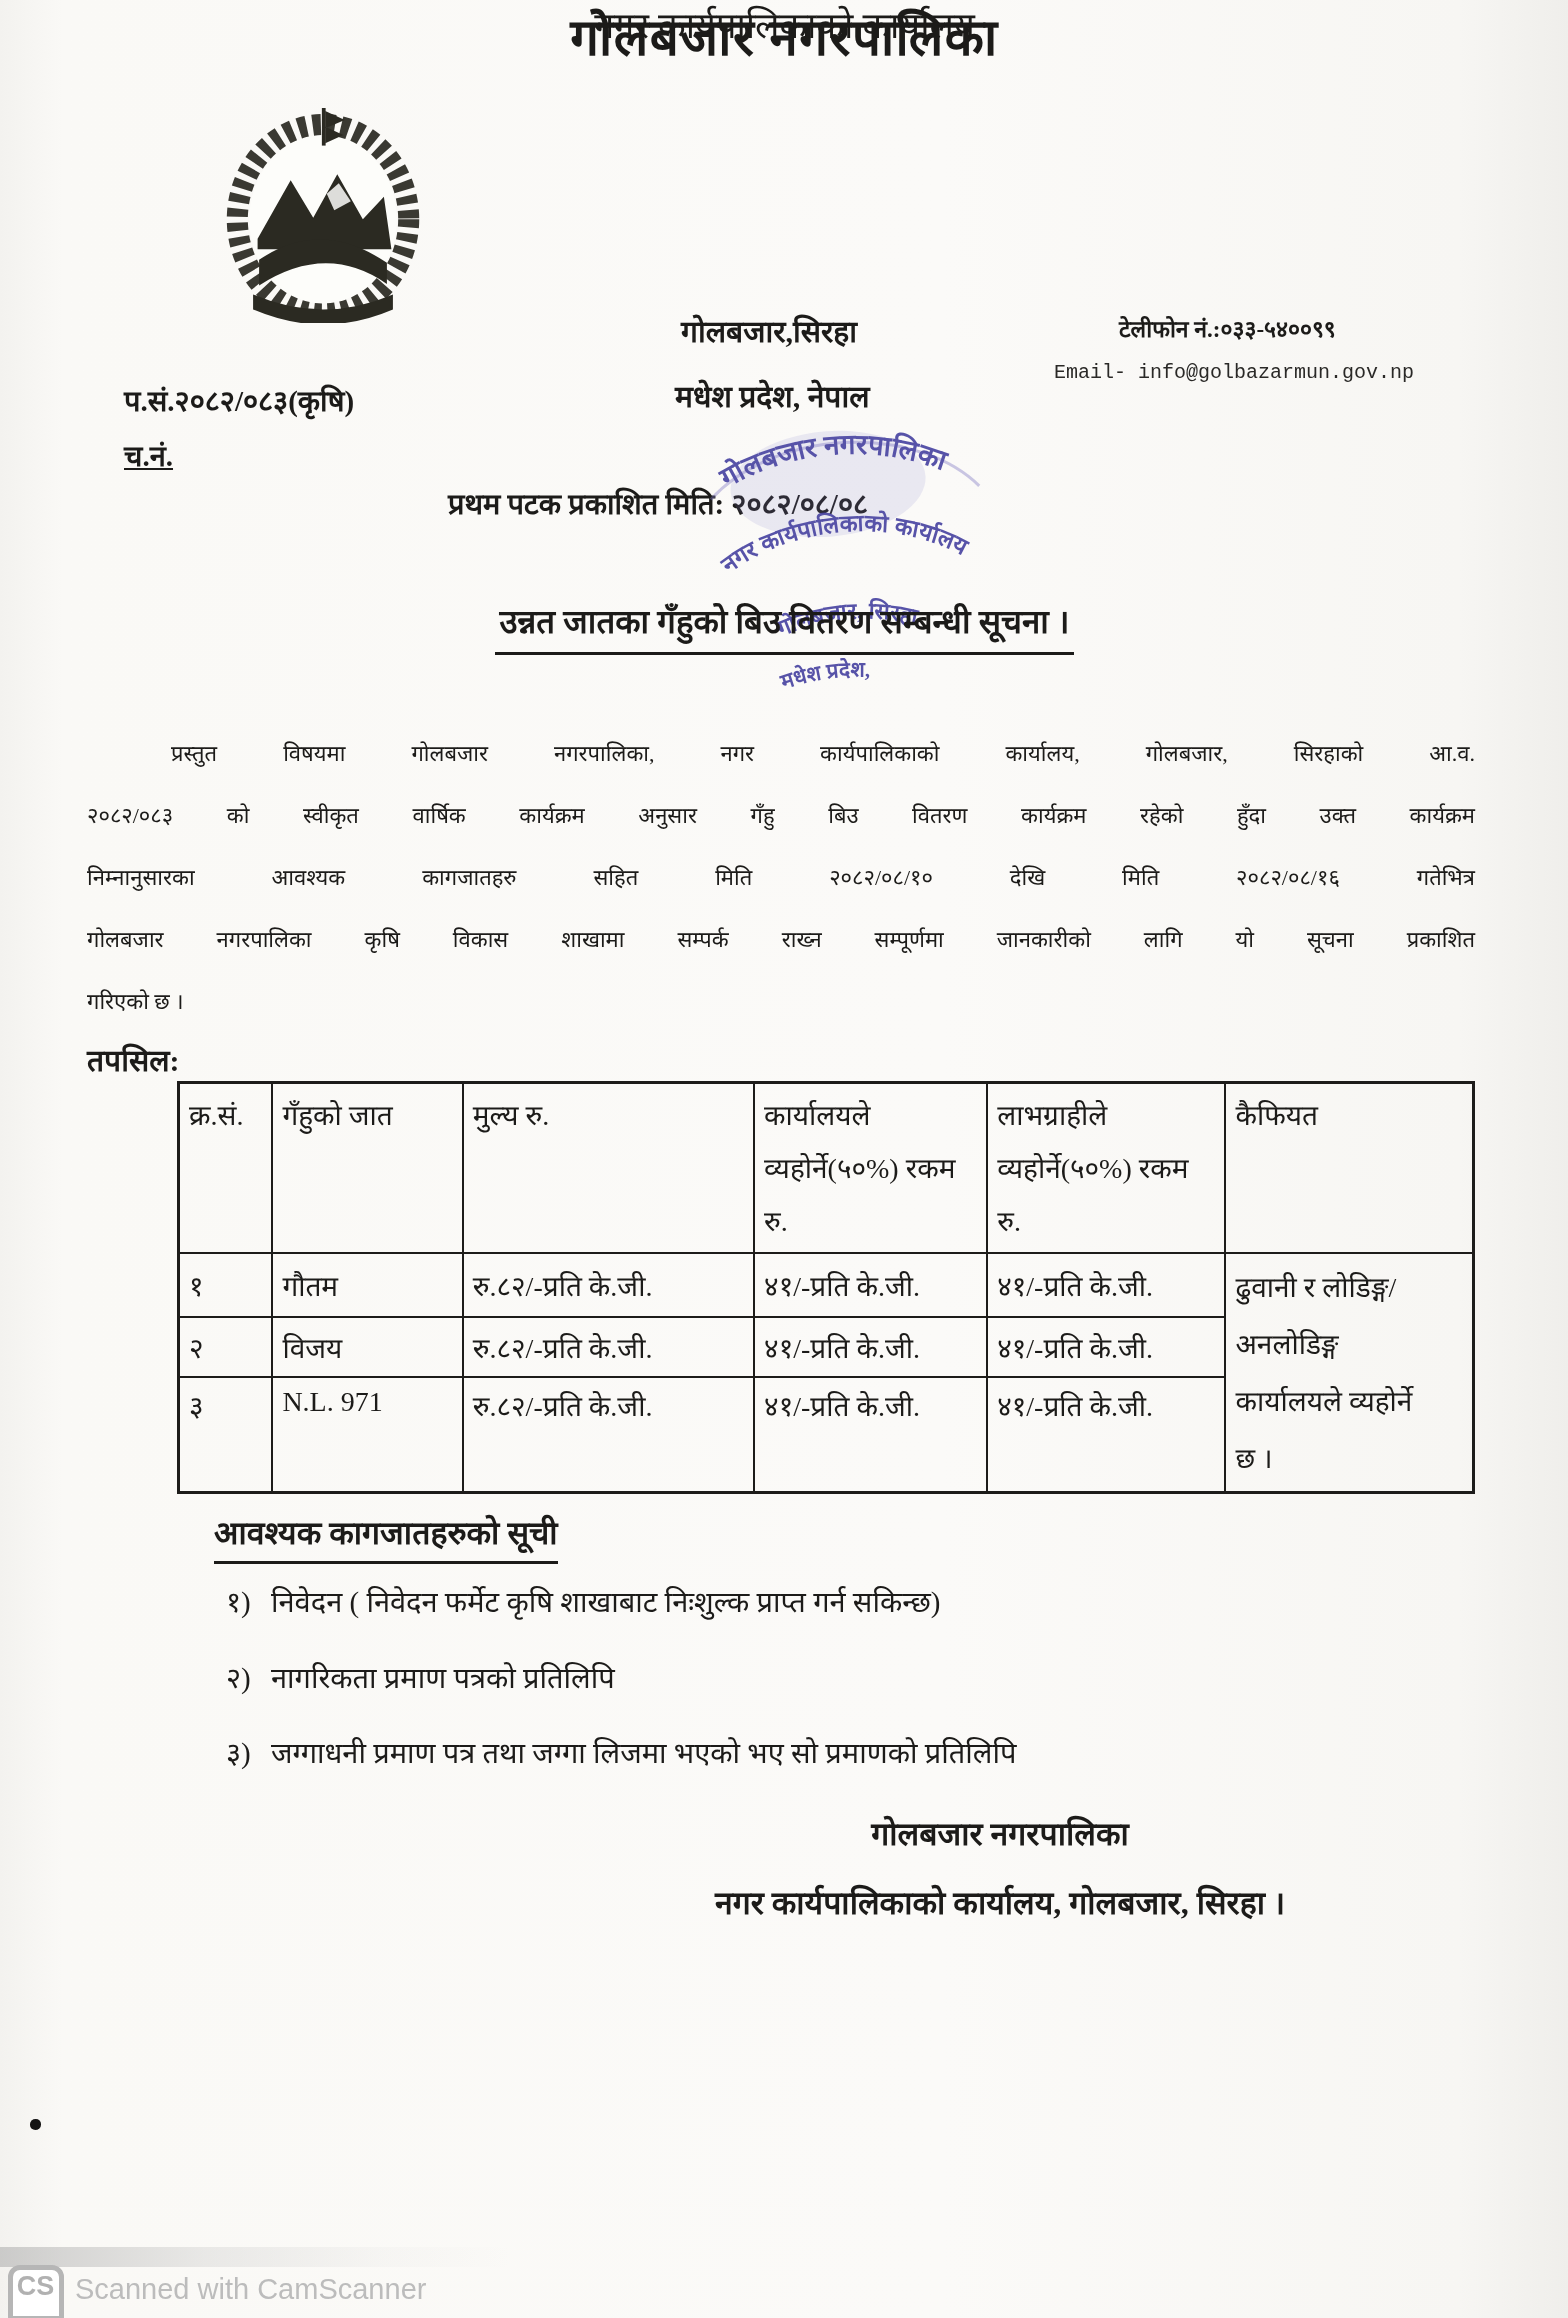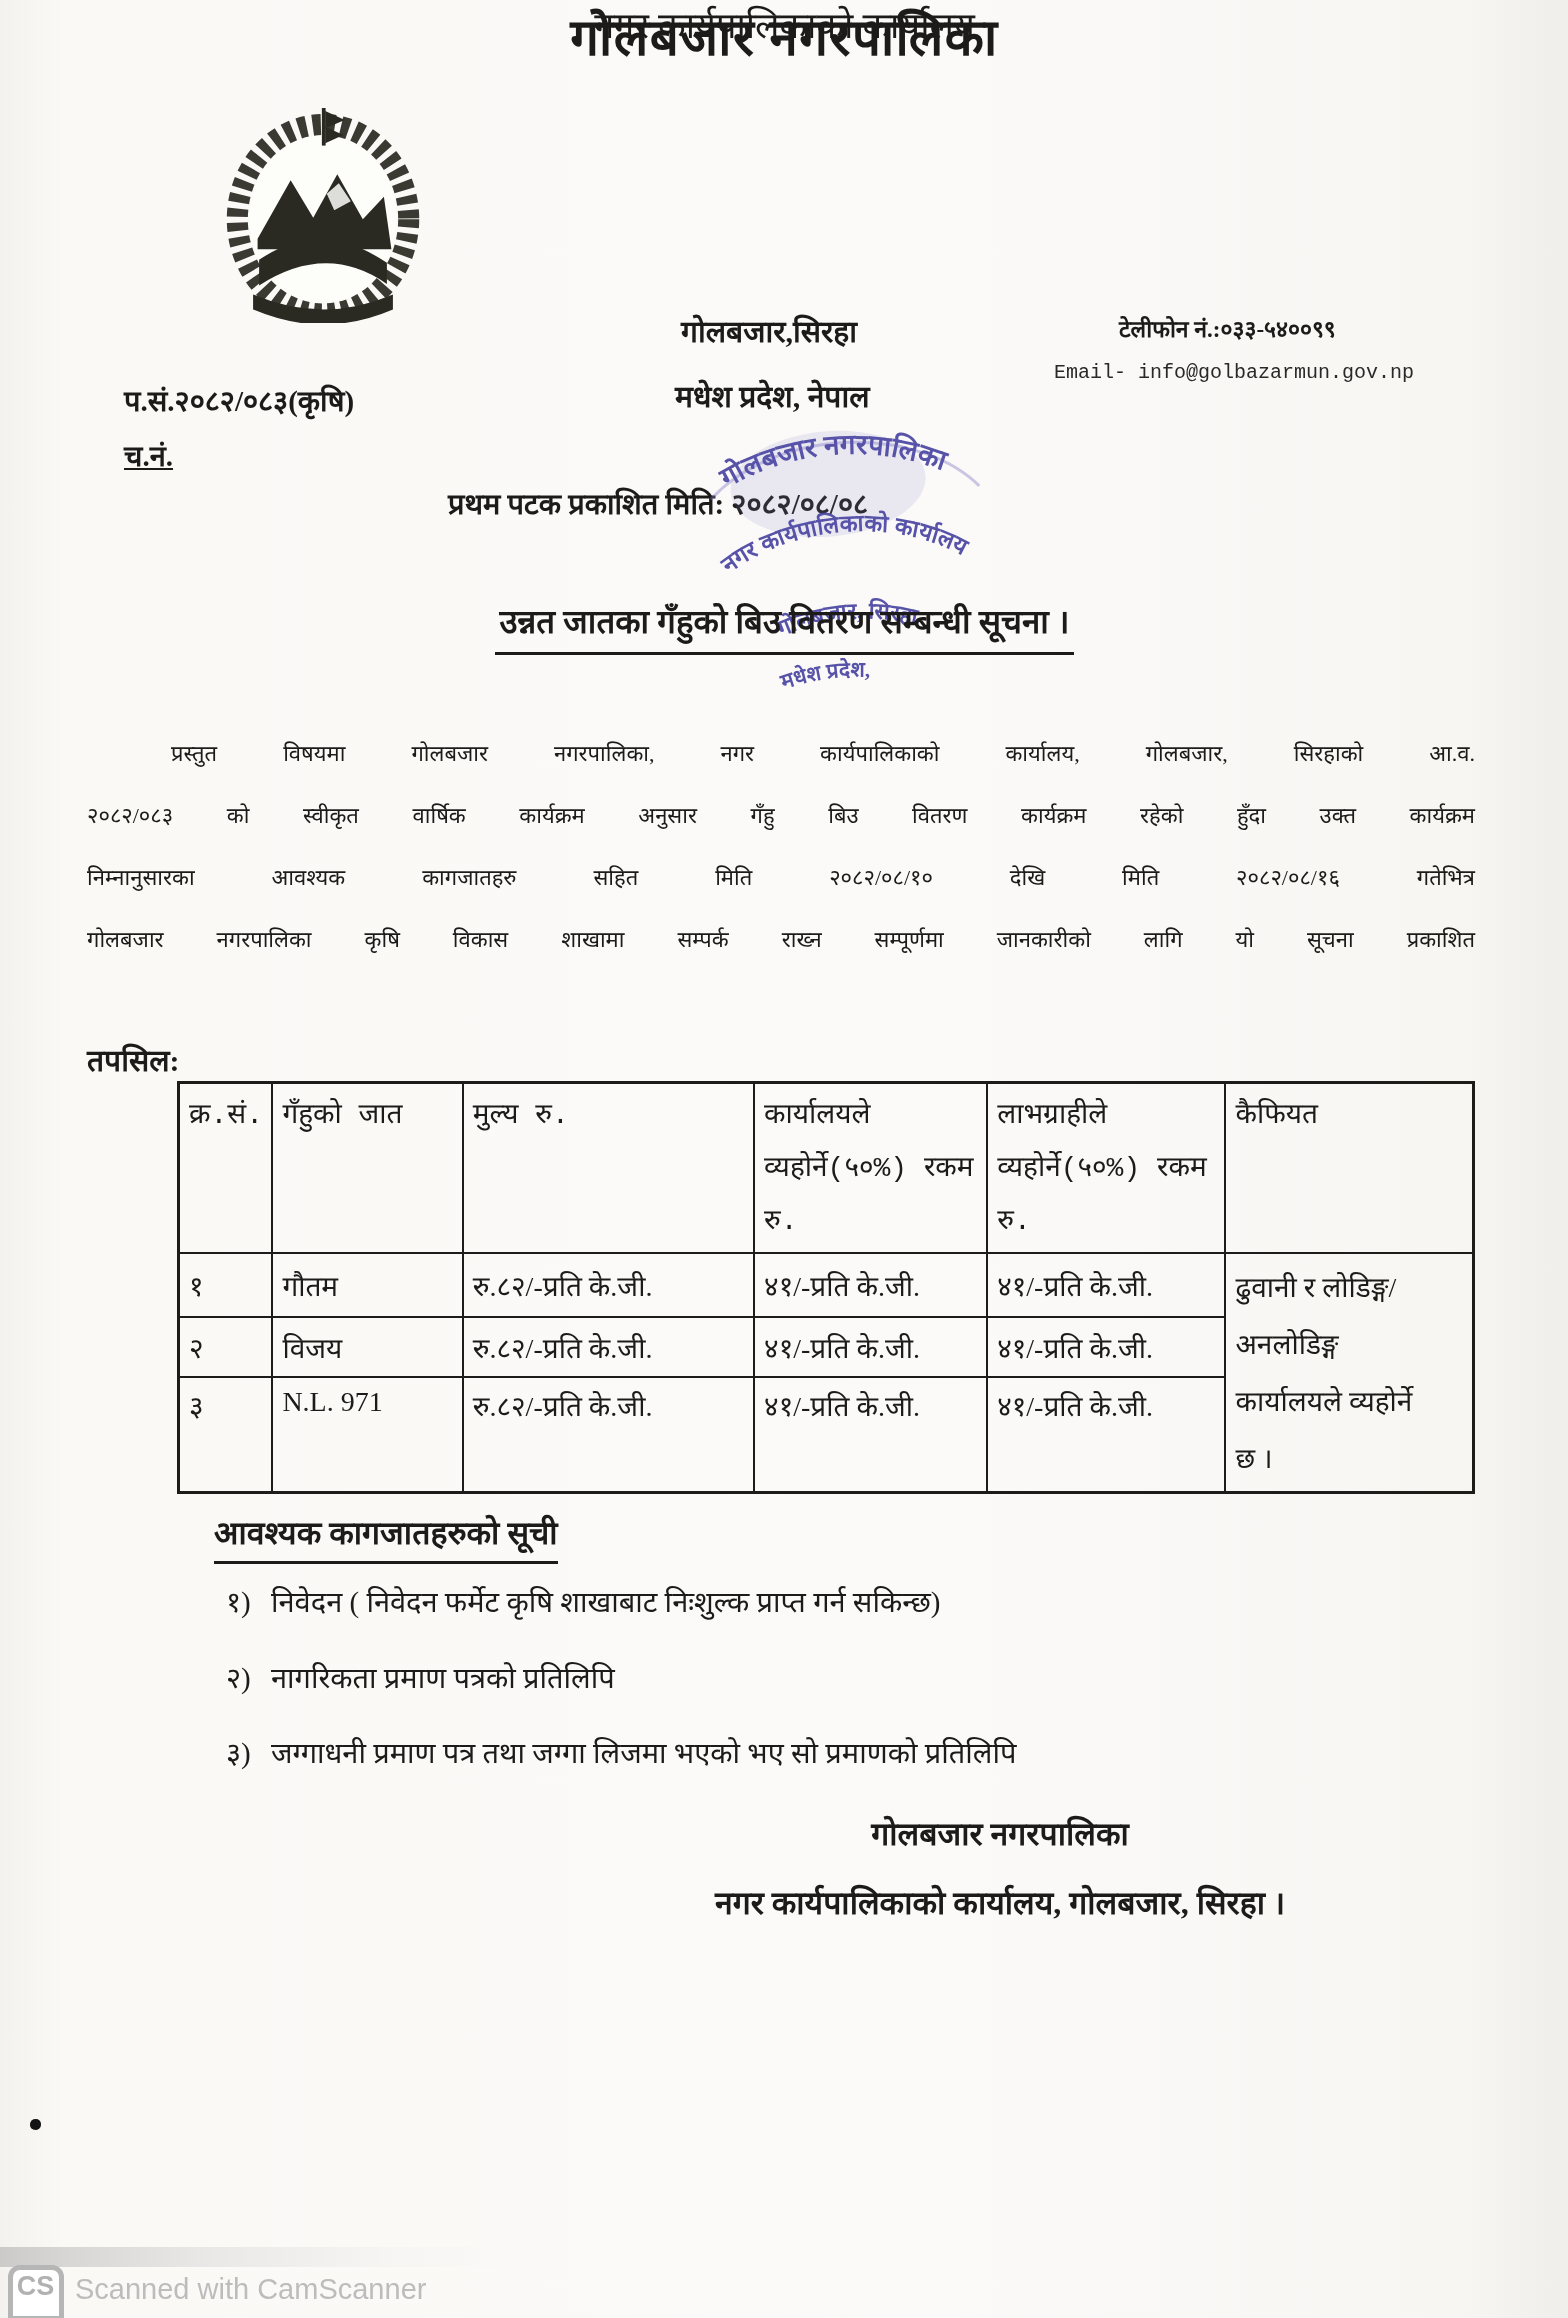--- a/index.html
+++ b/index.html
@@ -38,21 +38,21 @@
   .body-block { left:87px; top:723px; width:1388px; font-size:22px; }
   .body-line { height:62px; line-height:62px; white-space:nowrap; text-align:justify; text-align-last:justify; }
   .body-line.first { padding-left:84px; }
   .body-line.last { text-align-last:left; }
   .tapasil { left:87px; top:1039px; font-size:30px; font-weight:bold; }
 
   
   table.dist { position:absolute; left:177px; top:1081px; width:1298px; border-collapse:collapse; table-layout:fixed; font-size:28px; }
   table.dist th, table.dist td { border:2.3px solid #1d1c1a; padding:4.5px 9px; font-weight:normal; text-align:left; vertical-align:top; }
   table.dist { border:3px solid #1d1c1a; }
-  table.dist thead th { height:153px; line-height:53px;font-family:Liberation Mono, monospace; }
+  table.dist thead th { height:153px; line-height:53px; }
   tr.r1 td { height:55px; vertical-align:middle; }
   tr.r2 td { height:52px; vertical-align:middle; }
   tr.r3 td { height:99px; vertical-align:top; padding-top:7.5px; }
   td.remarks { vertical-align:top; line-height:57px; padding-top:9px; }
 
   
   .docs-head-wrap { left:214px; top:1510px; }
   .docs-head { display:inline-block; font-size:32px; font-weight:bold; border-bottom:3.8px solid #1c1b19; padding-bottom:7.5px; }
   .doc-item { left:226px; font-size:29px; white-space:nowrap; }
   .doc-num { display:inline-block; width:45px; }
@@ -124,20 +124,21 @@
 
   <div class="abs title-wrap">
     <span class="title-text dev">उन्नत जातका गँहुको बिउ वितरण  सम्बन्धी सूचना ।</span>
   </div>
 
   <div class="abs body-block dev">
     <div class="body-line first">प्रस्तुत विषयमा गोलबजार नगरपालिका, नगर कार्यपालिकाको कार्यालय, गोलबजार, सिरहाको  आ.व.</div>
     <div class="body-line">२०८२/०८३ को स्वीकृत  वार्षिक कार्यक्रम अनुसार गँहु बिउ  वितरण कार्यक्रम रहेको हुँदा उक्त कार्यक्रम</div>
     <div class="body-line">निम्नानुसारका आवश्यक कागजातहरु सहित मिति २०८२/०८/१० देखि मिति २०८२/०८/१६ गतेभित्र</div>
     <div class="body-line">गोलबजार नगरपालिका कृषि विकास शाखामा सम्पर्क राख्न सम्पूर्णमा जानकारीको लागि यो सूचना प्रकाशित</div>
+    <div class="body-line last">गरिएको छ ।</div>
   </div>
   <div class="abs tapasil dev">तपसिल:</div>
 
   <table class="dist dev">
     <colgroup>
       <col style="width:7.25%">
         <col style="width:14.7%">
         <col style="width:22.5%">
       <col style="width:18.0%">
         <col style="width:18.4%">

